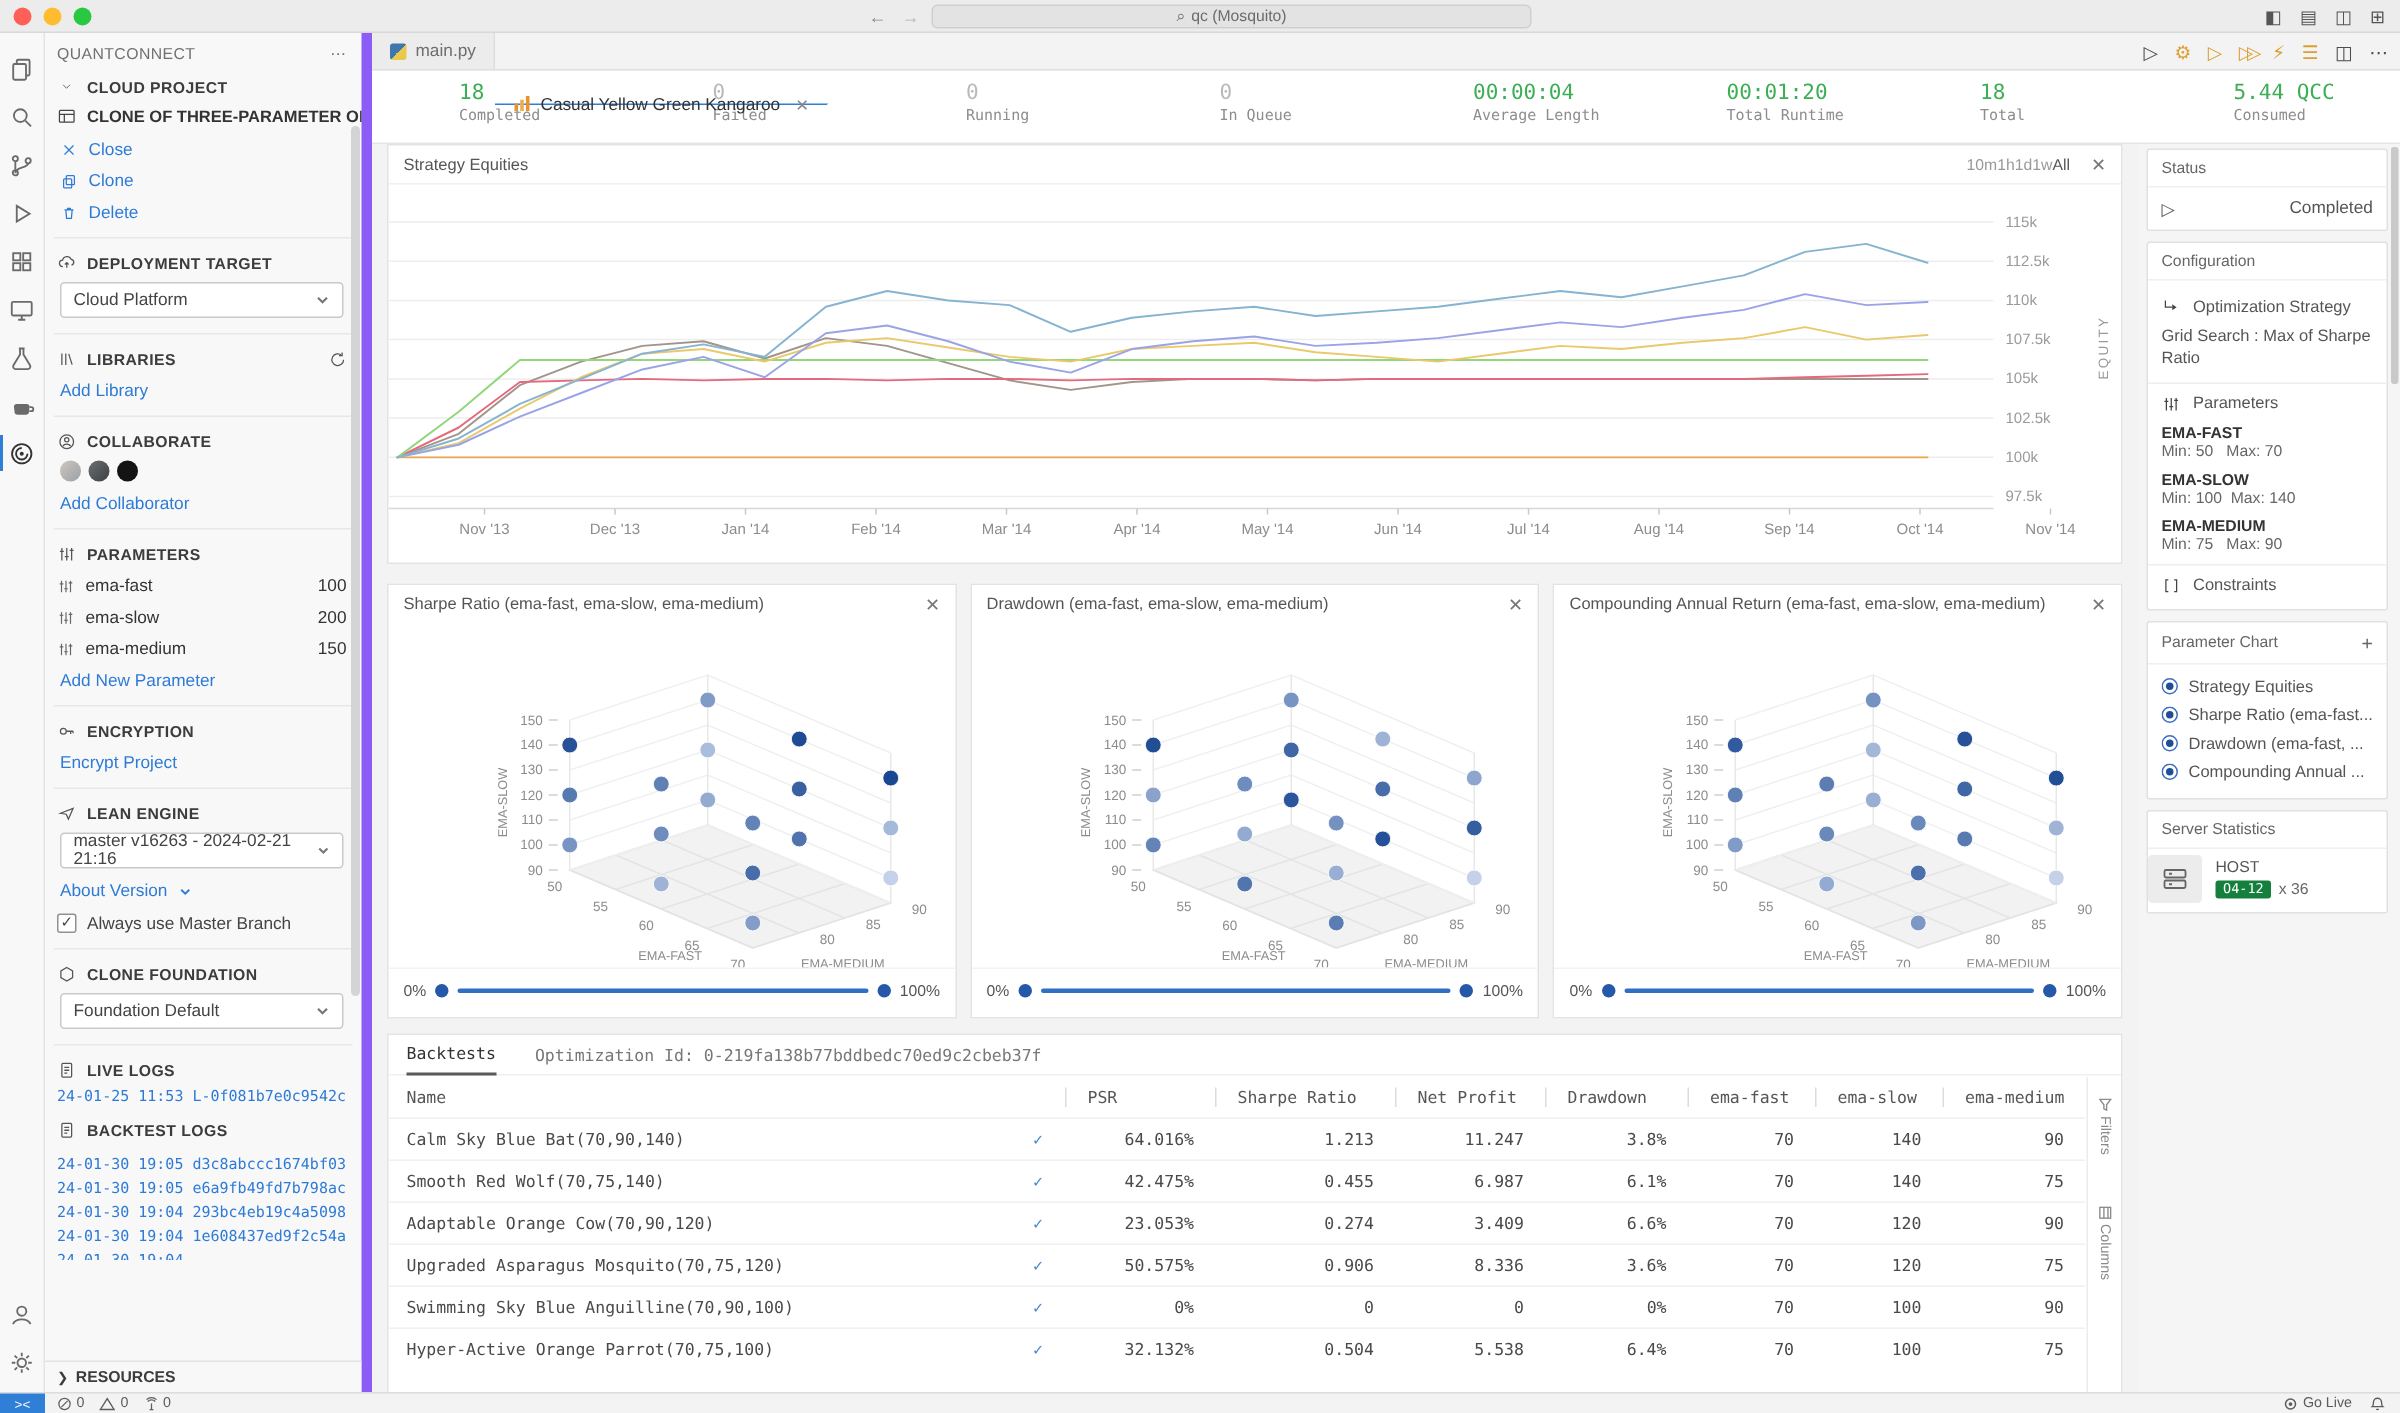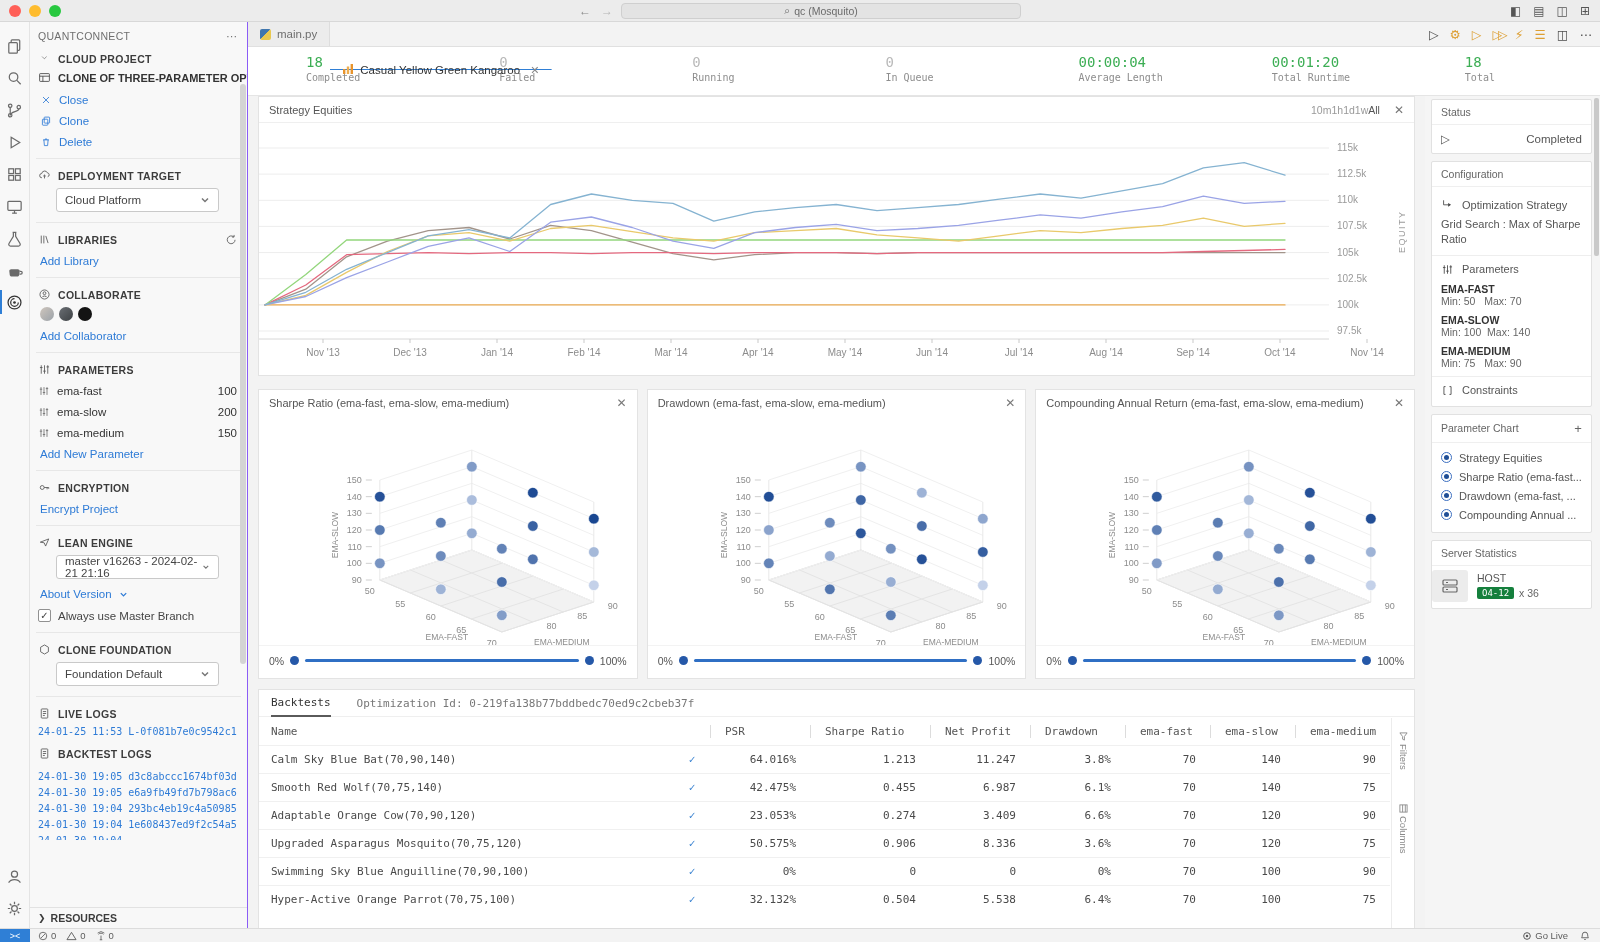--- a/index.html
+++ b/index.html
@@ -24,32 +24,32 @@
   
   .app { display:flex; height:906px; }
   .activitybar { width:30px; background:#f8f8f8; border-right:1px solid #e4e4e4; display:flex; flex-direction:column; align-items:center; padding-top:8px; position:relative; }
   .ab-icon { width:30px; height:32px; display:flex; align-items:center; justify-content:center; position:relative; }
   .ab-icon svg { width:19px; height:19px; stroke:#6a6a6a; fill:none; stroke-width:1.3; }
   .ab-icon.active svg { stroke:#333; }
   .ab-icon.active::before { content:""; position:absolute; left:0; top:4px; bottom:4px; width:2px; background:#2f7fd6; }
   .ab-bottom { position:absolute; bottom:4px; display:flex; flex-direction:column; align-items:center; }
 
   
-  .sidebar { width:218px; background:#f8f8f8; border-right:1px solid #8b5cf6; position:relative; padding:8px 10px 0 8px; overflow:hidden; }
+  .sidebar { width:218px; background:#f8f8f8; border-right:7px solid #8b5cf6; position:relative; padding:8px 10px 0 8px; overflow:hidden; }
   .sb-title { font-size:10.5px; color:#6f6f6f; letter-spacing:.3px; display:flex; justify-content:space-between; align-items:center; margin-bottom:8px; }
   .sec-head { display:flex; align-items:center; gap:7px; font-size:10.5px; font-weight:bold; color:#3c3c3c; letter-spacing:.3px; margin:10px 0 6px; }
   .sec-head svg { width:13px; height:13px; stroke:#555; fill:none; stroke-width:1.3; flex:none; }
   .sec-head .right { margin-left:auto; }
   .sb-link { display:flex; align-items:center; gap:7px; color:var(--link); font-size:11.5px; margin:9px 0 9px 2px; cursor:pointer; }
   .sb-link svg { width:12px; height:12px; stroke:var(--link); fill:none; stroke-width:1.4; }
   .divider { border-top:1px solid #e7e7e7; margin:10px -4px 4px -2px; }
   .project-row { display:flex; align-items:center; gap:7px; font-size:11px; font-weight:bold; color:#333; margin:4px 0 10px; white-space:nowrap; }
   .project-row svg { width:13px; height:13px; stroke:#444; fill:none; stroke-width:1.3; flex:none; }
   .select { height:24px; border:1px solid #c9c9c9; border-radius:3px; background:#fff; display:flex; align-items:center;
-    padding:0 8px; font-size:11.5px; color:#444; justify-content:space-between; margin:4px 18px; }
+    padding:0 8px; font-size:11.5px; color:#444; justify-content:space-between; margin:4px 2px; }
   .select svg { width:10px; height:10px; stroke:#777; fill:none; stroke-width:1.5; }
   .avatars { display:flex; gap:5px; margin:4px 0 2px 2px; }
   .avatar { width:14px; height:14px; border-radius:50%; }
   .param-row { display:flex; align-items:center; gap:7px; font-size:11.5px; color:#333; margin:9px 0; }
   .param-row svg { width:12px; height:12px; stroke:#666; fill:none; stroke-width:1.3; }
   .param-row .val { margin-left:auto; color:#333; }
   .chk-row { display:flex; align-items:center; gap:7px; font-size:11.5px; color:#444; margin:8px 0 4px; }
   .chk { width:13px; height:13px; border:1px solid #919191; border-radius:2px; background:#fff; color:#444; font-size:10px;
     display:flex; align-items:center; justify-content:center; }
   .log-line { font-family:"DejaVu Sans Mono",monospace; font-size:10px; color:var(--link); white-space:nowrap; overflow:hidden; margin:5px 0; }
@@ -532,20 +532,24 @@
           <div class="v">00:00:04</div>
           <div class="l">Average Length</div>
         </div>
         <div class="stat green">
           <div class="v">00:01:20</div>
           <div class="l">Total Runtime</div>
         </div>
         <div class="stat green">
           <div class="v">18</div>
           <div class="l">Total</div>
+        </div>
+        <div class="stat green">
+          <div class="v">5.44 QCC</div>
+          <div class="l">Consumed</div>
         </div>
       </div>
 
     <div class="bodyrow">
       <div class="leftcol">
 
         <div class="panel equity-panel">
           <div class="panel-head">
             <span>Strategy Equities</span>
             <span class="ranges" id="equity-ranges">

